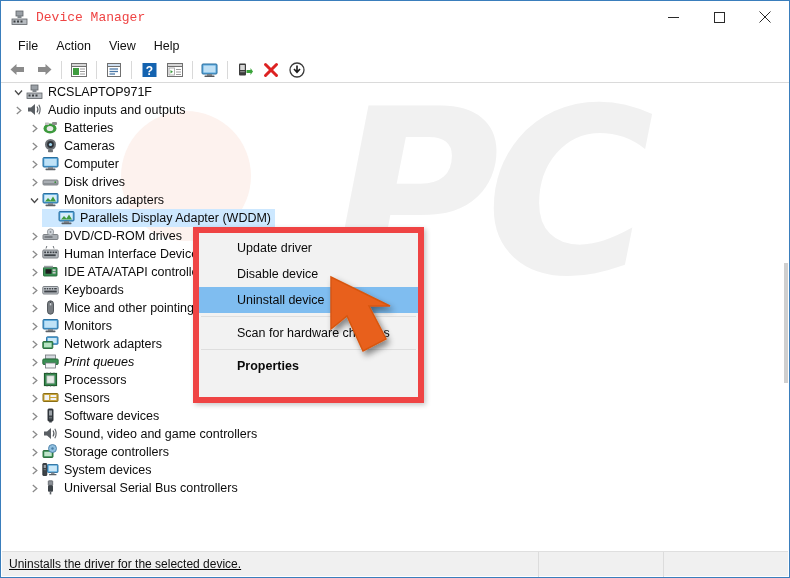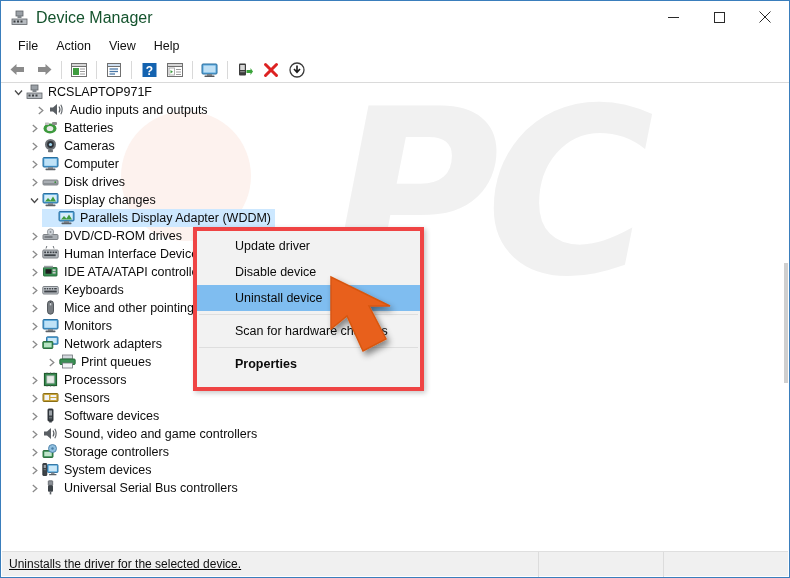--- a/index.html
+++ b/index.html
@@ -60,22 +60,22 @@
     width: 788px; height: 33px;
     background: #ffffff;
     z-index: 5;
     display: flex; align-items: center;
   }
   #title-icon {
     margin-left: 10px; margin-right: 8px;
     width: 17px; height: 16px; position: relative;
   }
   #title-text {
-    font-size: 16px; color: #14532d;
-    font-family: Liberation Sans, sans-serif;
+    font-size: 13px; color: #ef4444;
+    font-family: Liberation Mono, monospace;
   }
   .wbtn {
     position: absolute; top: 0; width: 46px; height: 32px;
     display: flex; align-items: center; justify-content: center;
   }
   #btn-min { right: 93px; }
   #btn-max { right: 47px; }
   #btn-close { right: 1px; }
   .wbtn svg { display: block; }
 
@@ -179,24 +179,24 @@
     width: 125px; height: 25px;
     border-left: 1px solid #dcdcdc;
   }
 
   
   #ctxmenu {
     position: absolute;
     left: 192px; top: 226px;
     width: 231px;
     background: #f2f2f2;
-    border: 4px solid #ef4444;
+    border: 6px solid #ef4444;
     box-shadow: 2px 2px 5px rgba(0,0,0,0.22);
     z-index: 20;
-    padding: 2px 0 10px 0;
+    padding: 2px 0 18px 0;
   }
   .ctx-item {
     height: 26px;
     display: flex; align-items: center;
     padding-left: 38px;
     font-size: 12.5px;
     color: #0a0a0a;
     font-family: "Liberation Sans", sans-serif;
   }
   .ctx-item.highlight { background: #7fbdf0; }
@@ -360,21 +360,21 @@
           <rect x="1" y="9" width="15" height="5.5" fill="#b6bbc0" stroke="#5f6368" stroke-width="0.8"></rect>
           <rect x="2.5" y="10.5" width="2" height="2" fill="#3c4043"></rect>
           <rect x="6" y="10.5" width="2" height="2" fill="#3c4043"></rect>
           <rect x="9.5" y="10.5" width="2" height="2" fill="#3c4043"></rect>
         </svg>
       </span>
       <span class="tlabel">RCSLAPTOP971F</span>
     </div>
 
     <div id="tree-children">
-        <div class="row" style="padding-left: 30px;">
+        <div class="row" style="padding-left: 8px;">
           <span style="display: inline-flex; align-items: center; height: 18px;">
             <span class="chev">
               <svg width="9" height="9" viewBox="0 0 9 9">
                 <path d="M2.8 1 L6.8 4.5 L2.8 8" fill="none" stroke="#8a8a8a" stroke-width="1.3"></path>
               </svg>
             </span>
             <span class="ticon"><svg width="17" height="15" viewBox="0 0 17 15">
                 <path d="M2 5.5 L5 5.5 L9 2 L9 13 L5 9.5 L2 9.5 Z" fill="#5a5f64"></path>
                 <path d="M11 4.5 Q13 7.5 11 10.5" fill="none" stroke="#5a5f64" stroke-width="1.1"></path>
                 <path d="M12.8 2.8 Q15.6 7.5 12.8 12.2" fill="none" stroke="#5a5f64" stroke-width="1.1"></path>
@@ -452,21 +452,21 @@
                 <path d="M1 2.5 L4.5 6.5 L8 2.5" fill="none" stroke="#4a4a4a" stroke-width="1.3"></path>
               </svg>
             </span>
             <span class="ticon"><svg width="17" height="15" viewBox="0 0 17 15">
                 <rect x="1" y="1.5" width="15" height="9.5" rx="1" fill="#4aa0d8" stroke="#2b6f9e" stroke-width="1"></rect>
                 <rect x="2.3" y="2.8" width="12.4" height="7" fill="#d6edfa"></rect>
                 <path d="M3 9.5 L6 6 L8.5 8.5 L11 4.5 L14 9.5 Z" fill="#3f9c3f"></path>
                 <rect x="6" y="11.2" width="5" height="1.6" fill="#7d8288"></rect>
                 <rect x="3.5" y="12.6" width="10" height="1.6" rx="0.6" fill="#5c6166"></rect>
               </svg></span>
-            <span class="tlabel">Display changes</span>
+            <span class="tlabel">Monitors adapters</span>
           </span>
         </div>
         <div class="row selected" style="padding-left: 40px;">
           <span style="display: inline-flex; align-items: center; height: 18px; background: rgb(205, 232, 255); padding-right: 4px;">
             <span class="chev"></span>
             <span class="ticon"><svg width="17" height="15" viewBox="0 0 17 15">
                 <rect x="1" y="1.5" width="15" height="9.5" rx="1" fill="#4aa0d8" stroke="#2b6f9e" stroke-width="1"></rect>
                 <rect x="2.3" y="2.8" width="12.4" height="7" fill="#d6edfa"></rect>
                 <path d="M3 9.5 L6 6 L8.5 8.5 L11 4.5 L14 9.5 Z" fill="#3f9c3f"></path>
                 <rect x="6" y="11.2" width="5" height="1.6" fill="#7d8288"></rect>
@@ -587,21 +587,21 @@
             </span>
             <span class="ticon"><svg width="17" height="15" viewBox="0 0 17 15">
                 <rect x="4.5" y="0.8" width="11.5" height="7.5" rx="0.8" fill="#4aa0d8" stroke="#2b6f9e" stroke-width="0.9"></rect>
                 <rect x="5.7" y="2" width="9" height="5.1" fill="#cbe8f8"></rect>
                 <rect x="0.8" y="5.5" width="10" height="7" rx="0.8" fill="#3a8f54" stroke="#226634" stroke-width="0.9"></rect>
                 <rect x="2" y="6.7" width="7.6" height="4.6" fill="#b7e3c3"></rect>
               </svg></span>
             <span class="tlabel">Network adapters</span>
           </span>
         </div>
-        <div class="row" style="padding-left: 41px;">
+        <div class="row" style="padding-left: 24px; font-style: italic;">
           <span style="display: inline-flex; align-items: center; height: 18px;">
             <span class="chev">
               <svg width="9" height="9" viewBox="0 0 9 9">
                 <path d="M2.8 1 L6.8 4.5 L2.8 8" fill="none" stroke="#8a8a8a" stroke-width="1.3"></path>
               </svg>
             </span>
             <span class="ticon"><svg width="17" height="15" viewBox="0 0 17 15">
                 <rect x="3.5" y="1" width="10" height="4" fill="#d4d9de" stroke="#6f7479" stroke-width="0.8"></rect>
                 <rect x="0.8" y="5" width="15.4" height="5.5" rx="1" fill="#3a8f54" stroke="#226634" stroke-width="0.9"></rect>
                 <rect x="3.5" y="9" width="10" height="5" fill="#f3f5f7" stroke="#6f7479" stroke-width="0.8"></rect>

